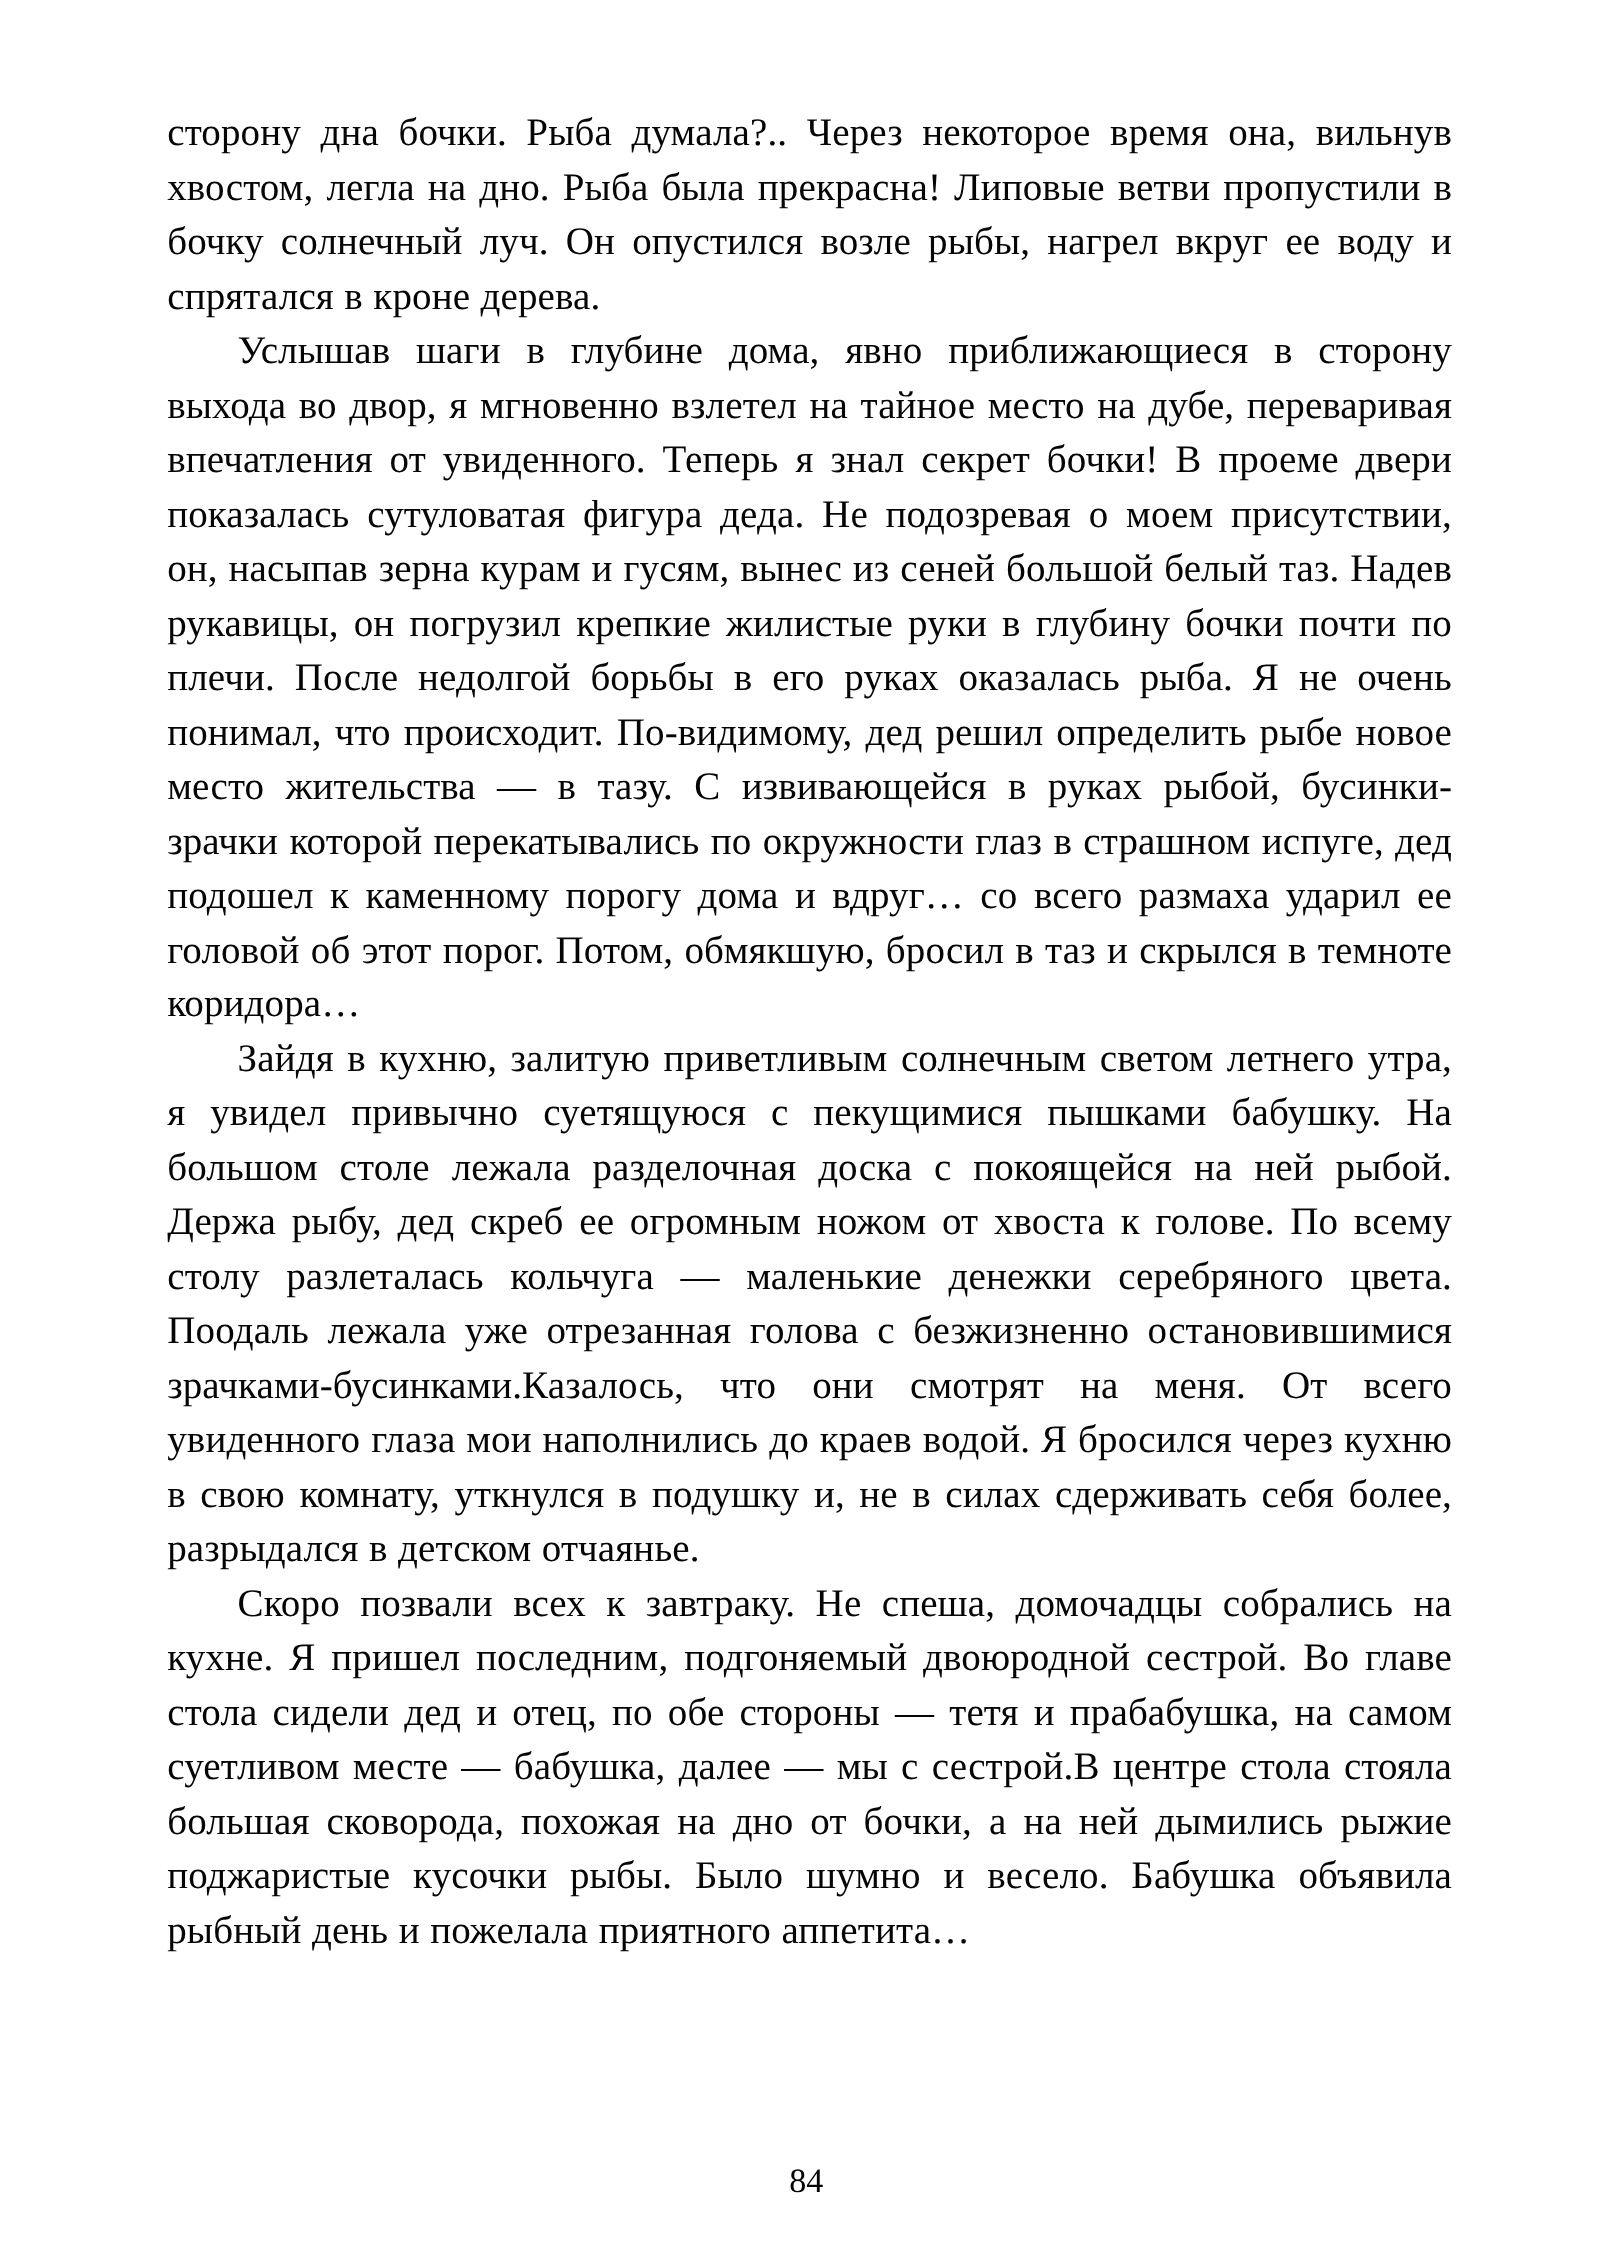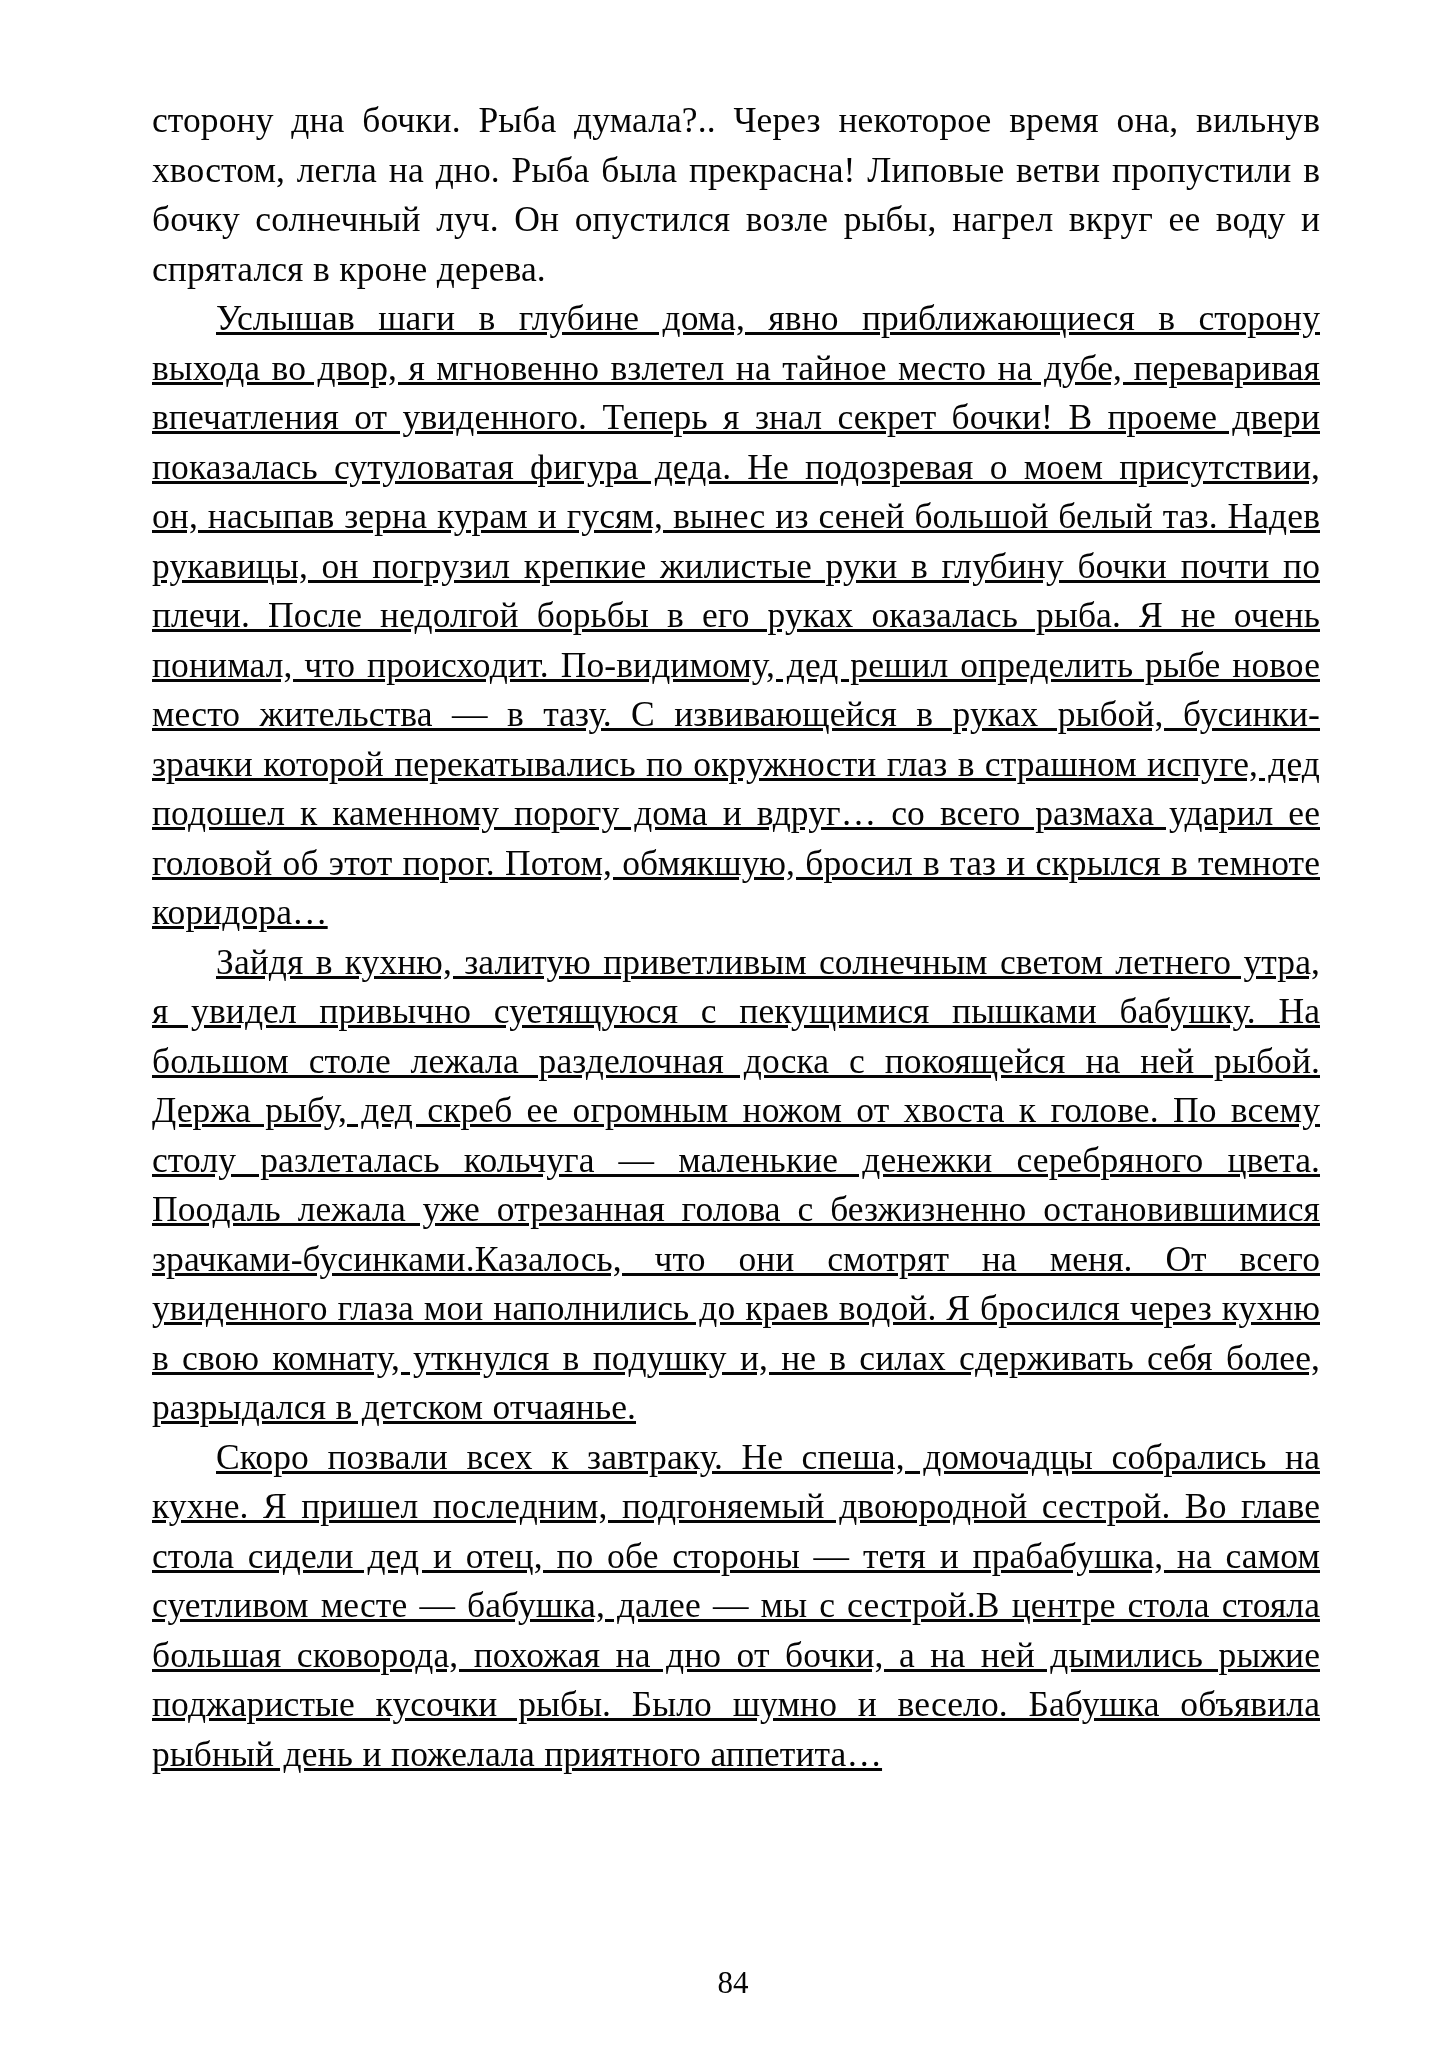--- a/index.html
+++ b/index.html
@@ -30,21 +30,20 @@
     font-size: 35.5px;
     line-height: 49.5px;
     text-align: justify;
     text-justify: inter-word;
     letter-spacing: 0.1px;
     word-spacing: 0.5px;
     hyphens: none;
   }
   p.para.indent {
     text-indent: 64px;
-    text-decoration: underline;
   }
   
   .page-number {
     position: absolute;
     left: 0;
     right: 0;
     top: 1965px;
     text-align: center;
     font-size: 31px;
     line-height: 36px;

